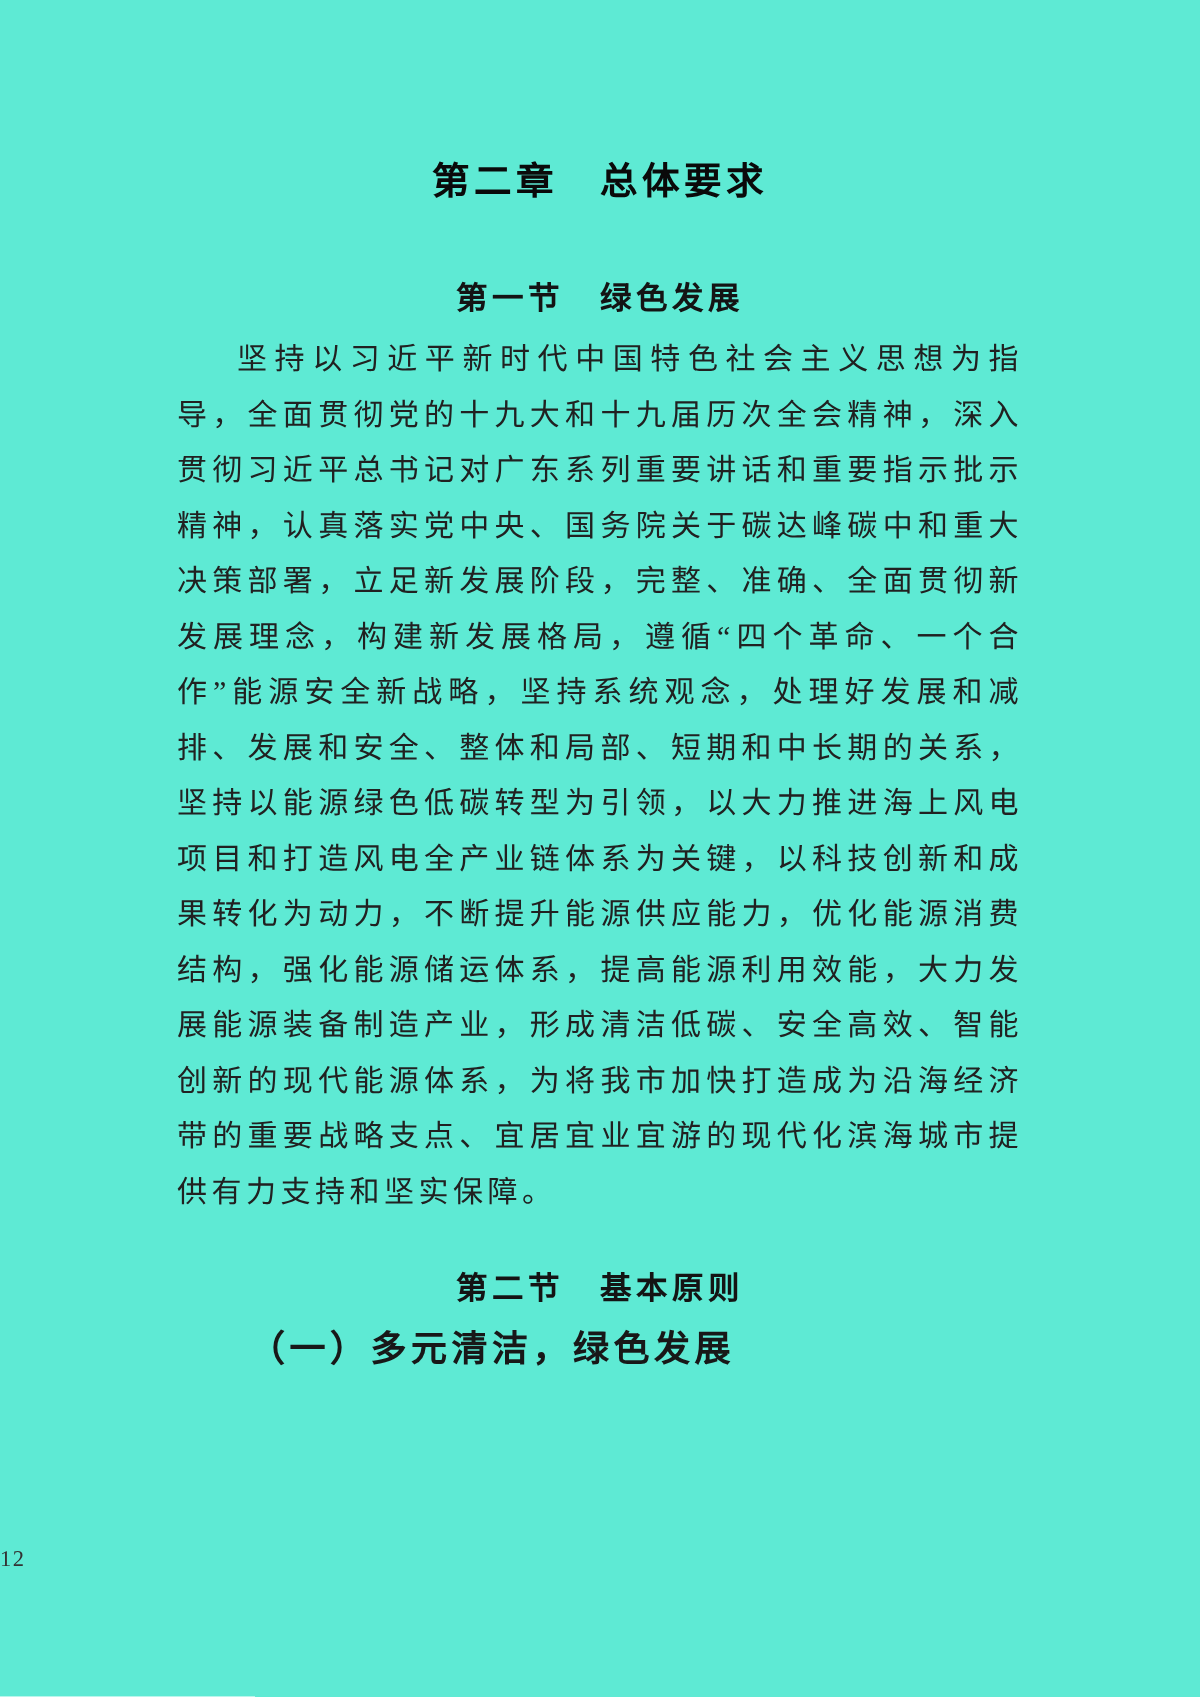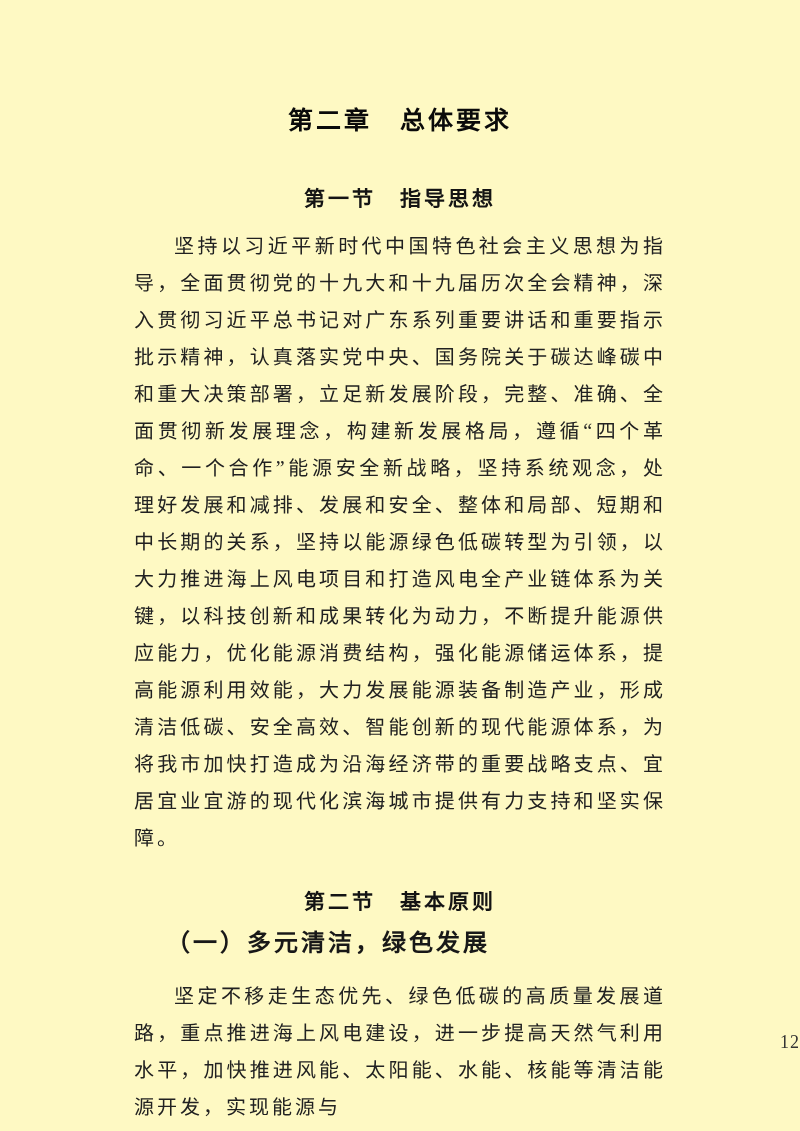--- a/index.html
+++ b/index.html
@@ -5,21 +5,21 @@
   html, body {
     margin: 0;
     padding: 0;
     background: #ffffff;
   }
   .page {
     position: relative;
     width: 800px;
     height: 1131px;
     margin: 0 auto;
-    background: #fef9c3;
+    background: #5eead4;
     box-sizing: border-box;
     padding: 100px 118px 0 118px;
     overflow: hidden;
     color: #1f1f1f;
     font-family: "Liberation Serif", "DejaVu Serif", serif;
   }
   .chapter-title {
     margin: 0 0 46px 0;
     text-align: center;
     font-family: "Liberation Sans", "DejaVu Sans", sans-serif;
@@ -35,21 +35,21 @@
     font-weight: bold;
     font-size: 21px;
     letter-spacing: 3px;
     color: #141414;
     white-space: pre;
   }
   .section-title.second {
     margin-top: 28px;
   }
   .body-para {
-    margin: 16px;
+    margin: 0;
     font-size: 20px;
     line-height: 37px;
     letter-spacing: 3px;
     text-align: justify;
     text-indent: 2em;
     color: #212121;
   }
   .subsection-title {
     margin: 6px 0 0 0;
     font-size: 24px;
@@ -57,38 +57,37 @@
     font-weight: 600;
     letter-spacing: 3px;
     text-indent: 2em;
     color: #181818;
   }
   .page-footer {
     position: absolute;
     left: 0;
     top: 1032px;
     width: 100%;
-    text-align: right;
-    font-size: 18px;
+    text-align: left;
+    font-size: 15px;
     letter-spacing: 1px;
     color: #333333;
   }
 </style>
 </head>
 <body>
 
 <div class="page">
 
   <h1 class="chapter-title">第二章　总体要求</h1>
 
-  <h2 class="section-title">第一节　指导思想</h2>
+  <h2 class="section-title">第一节　绿色发展</h2>
 
   <p class="body-para">坚持以习近平新时代中国特色社会主义思想为指导，全面贯彻党的十九大和十九届历次全会精神，深入贯彻习近平总书记对广东系列重要讲话和重要指示批示精神，认真落实党中央、国务院关于碳达峰碳中和重大决策部署，立足新发展阶段，完整、准确、全面贯彻新发展理念，构建新发展格局，遵循“四个革命、一个合作”能源安全新战略，坚持系统观念，处理好发展和减排、发展和安全、整体和局部、短期和中长期的关系，坚持以能源绿色低碳转型为引领，以大力推进海上风电项目和打造风电全产业链体系为关键，以科技创新和成果转化为动力，不断提升能源供应能力，优化能源消费结构，强化能源储运体系，提高能源利用效能，大力发展能源装备制造产业，形成清洁低碳、安全高效、智能创新的现代能源体系，为将我市加快打造成为沿海经济带的重要战略支点、宜居宜业宜游的现代化滨海城市提供有力支持和坚实保障。</p>
 
   <h2 class="section-title second">第二节　基本原则</h2>
 
   <h3 class="subsection-title">（一）多元清洁，绿色发展</h3>
 
-  <p class="body-para">坚定不移走生态优先、绿色低碳的高质量发展道路，重点推进海上风电建设，进一步提高天然气利用水平，加快推进风能、太阳能、水能、核能等清洁能源开发，实现能源与</p>
 
   <div class="page-footer">12</div>
 
 </div>
 
 </body></html>

